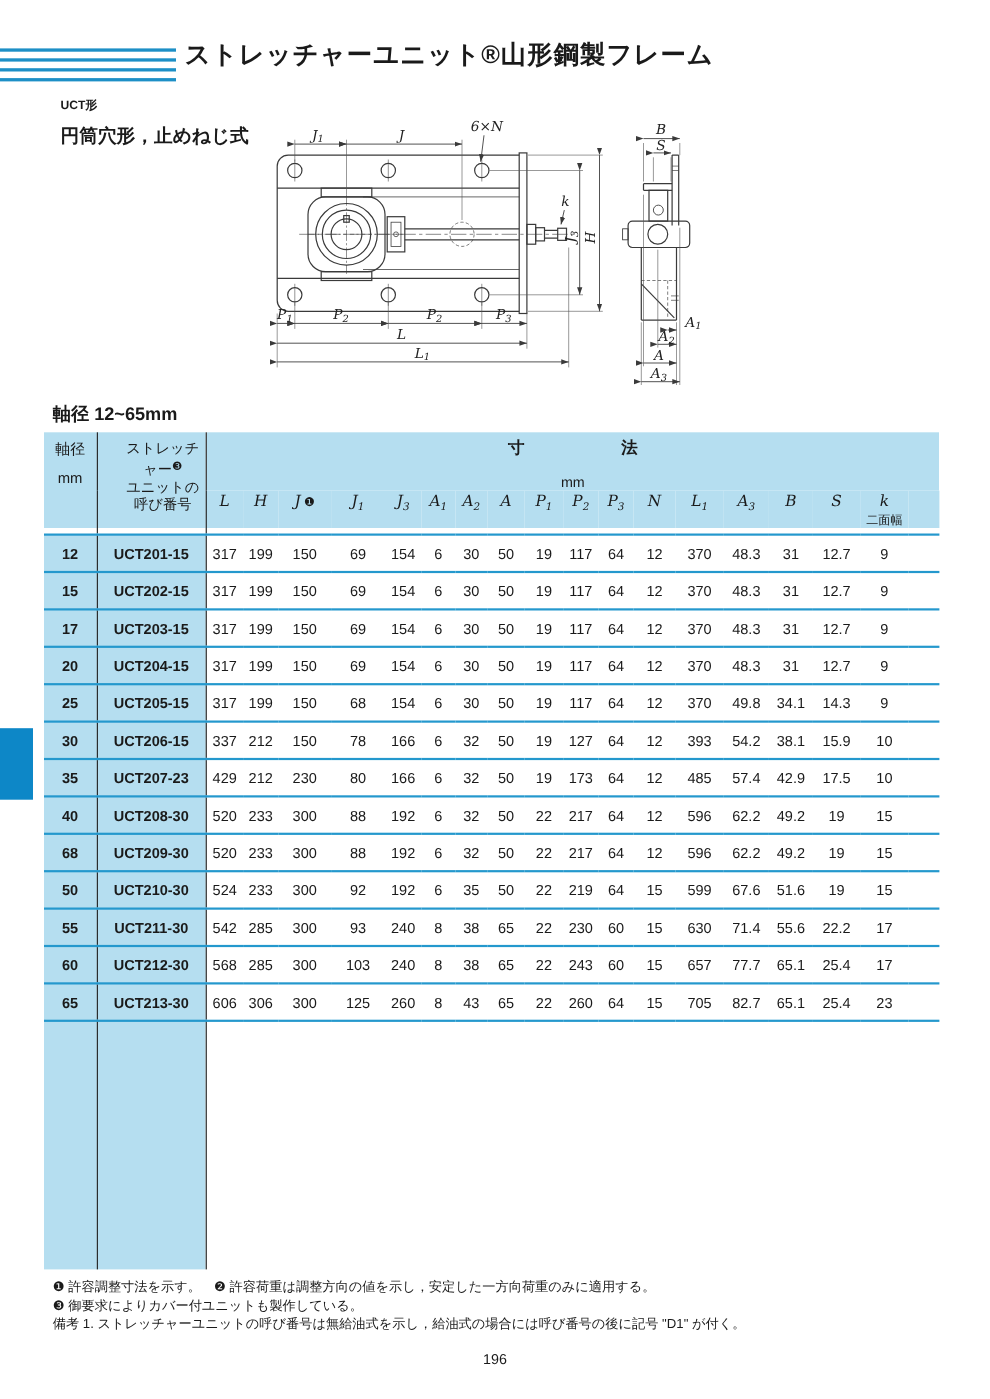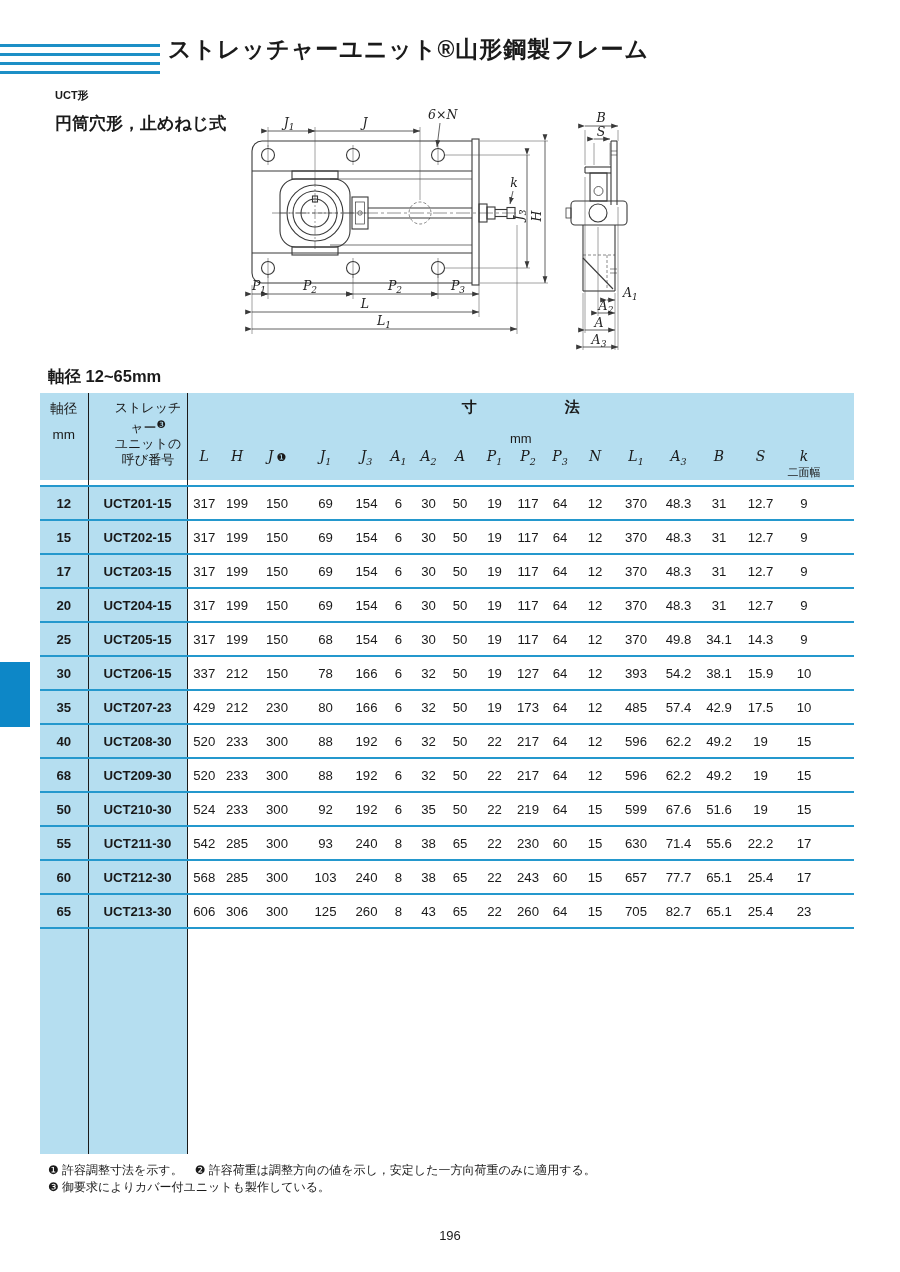--- a/index.html
+++ b/index.html
@@ -589,15 +589,16 @@
     </tr>
   </tbody>
 </table>
 </div>
 
 <div class="sidetab"></div>
 
 <div class="footnotes">
     <div class="fn-line">❶ 許容調整寸法を示す。　❷ 許容荷重は調整方向の値を示し，安定した一方向荷重のみに適用する。</div>
     <div class="fn-line">❸ 御要求によりカバー付ユニットも製作している。</div>
+    <div class="fn-line">備考 1. ストレッチャーユニットの呼び番号は無給油式を示し，給油式の場合には呼び番号の後に記号 "D1" が付く。</div>
   </div>
 
 <div class="pageno">196</div>
 
 </body></html>

